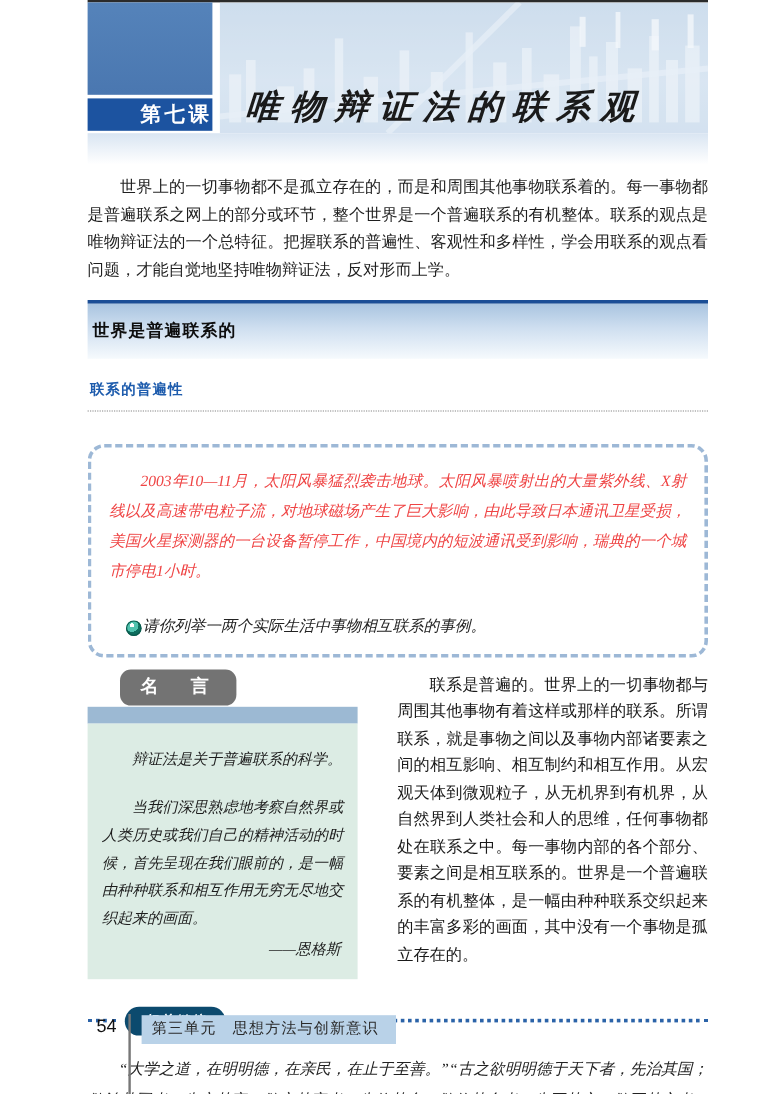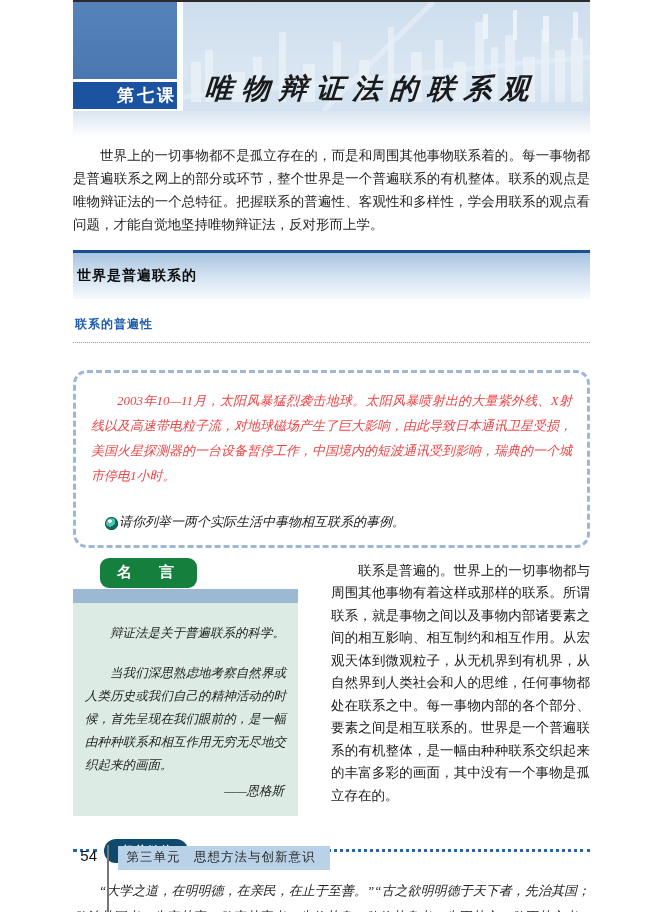--- a/index.html
+++ b/index.html
@@ -86,21 +86,21 @@
     flex:0 0 auto;width:13px;height:13px;border-radius:50%;margin-top:3px;
     background:radial-gradient(circle at 38% 32%, #ffffff 0 14%, #4fc2ae 15% 45%, #0d6e5e 46% 72%, #063f36 100%);
     box-shadow:0 0 0 1px #0a5a4c inset;
   }
 
   
   .columns{display:flex;margin-top:10px;gap:13px;}
   .left-col{width:225px;flex:0 0 auto;position:relative;padding-top:16px;}
   .quote-tab{
     position:absolute;top:0;left:27px;z-index:2;
-    background:#15803d;color:#fff;border-radius:9px;
+    background:#737373;color:#fff;border-radius:9px;
     padding:5px 17px 6px 17px;font-size:15px;font-weight:bold;letter-spacing:6px;
     font-family:"Liberation Sans","DejaVu Sans",sans-serif;
   }
   .quote-band{height:14px;background:#9cb9d3;margin-top:15px;}
   .quote-box{
     background:#dcece4;padding:13px 12px 13px 12px;
     font-size:12.5px;line-height:23px;font-style:italic;color:#1d1d1d;
     text-align:justify;
   }
   .quote-box .q1{text-indent:2em;margin:6px 0 0 0;}

